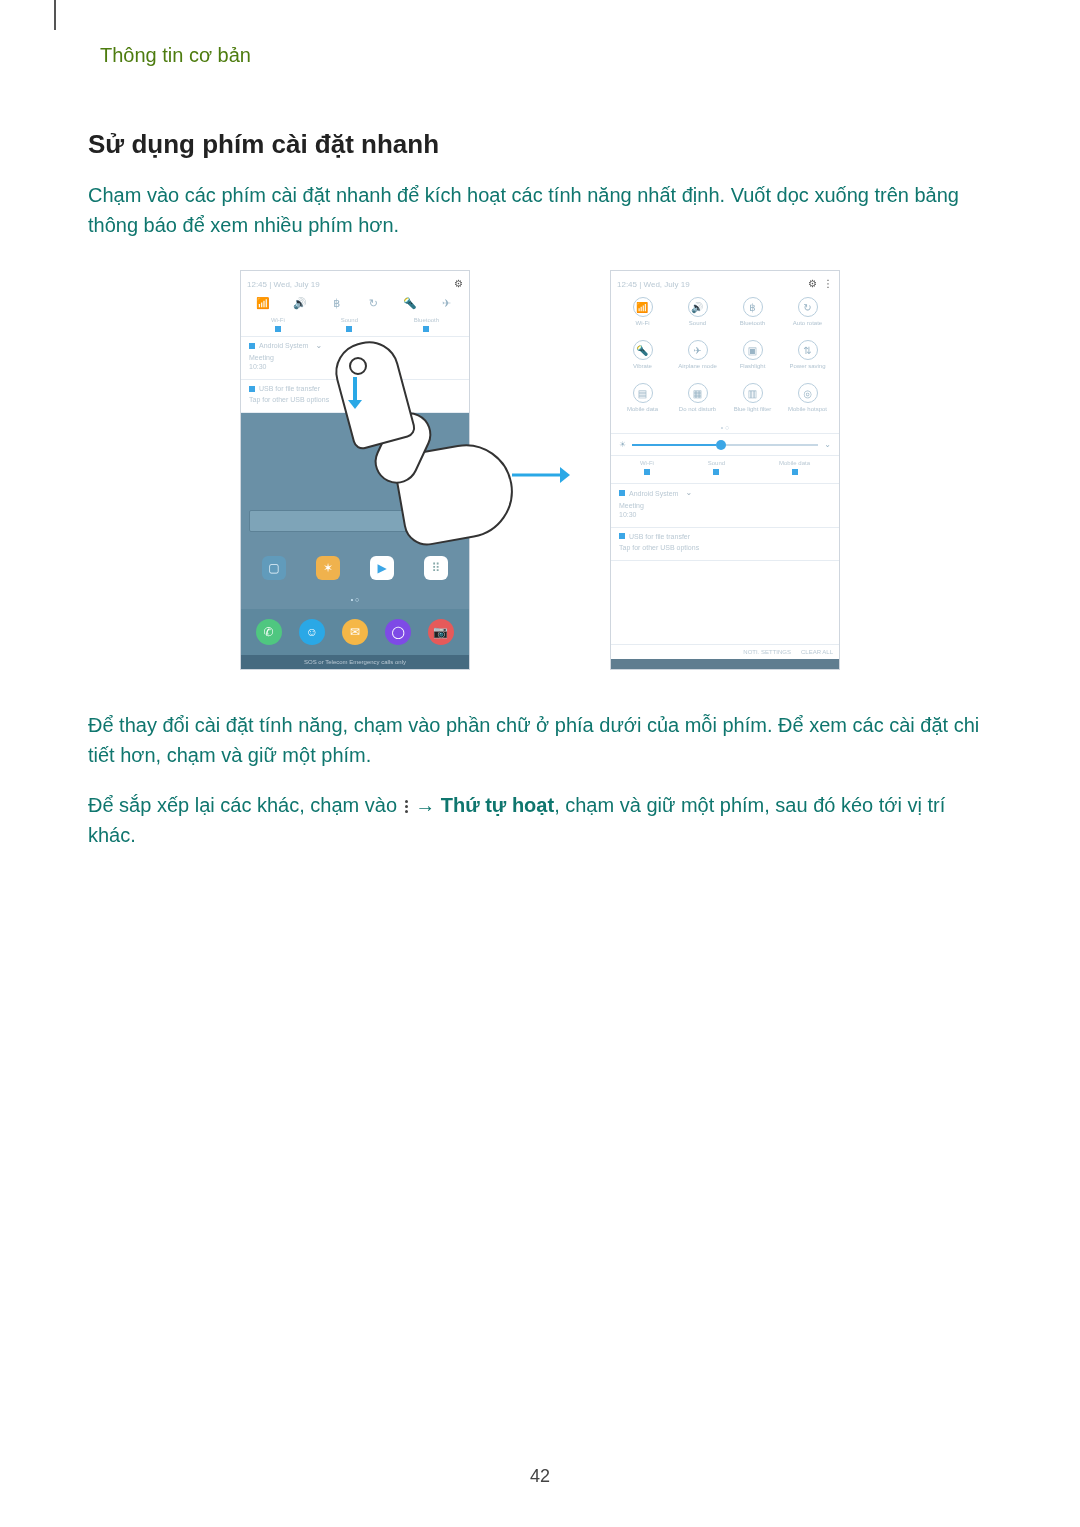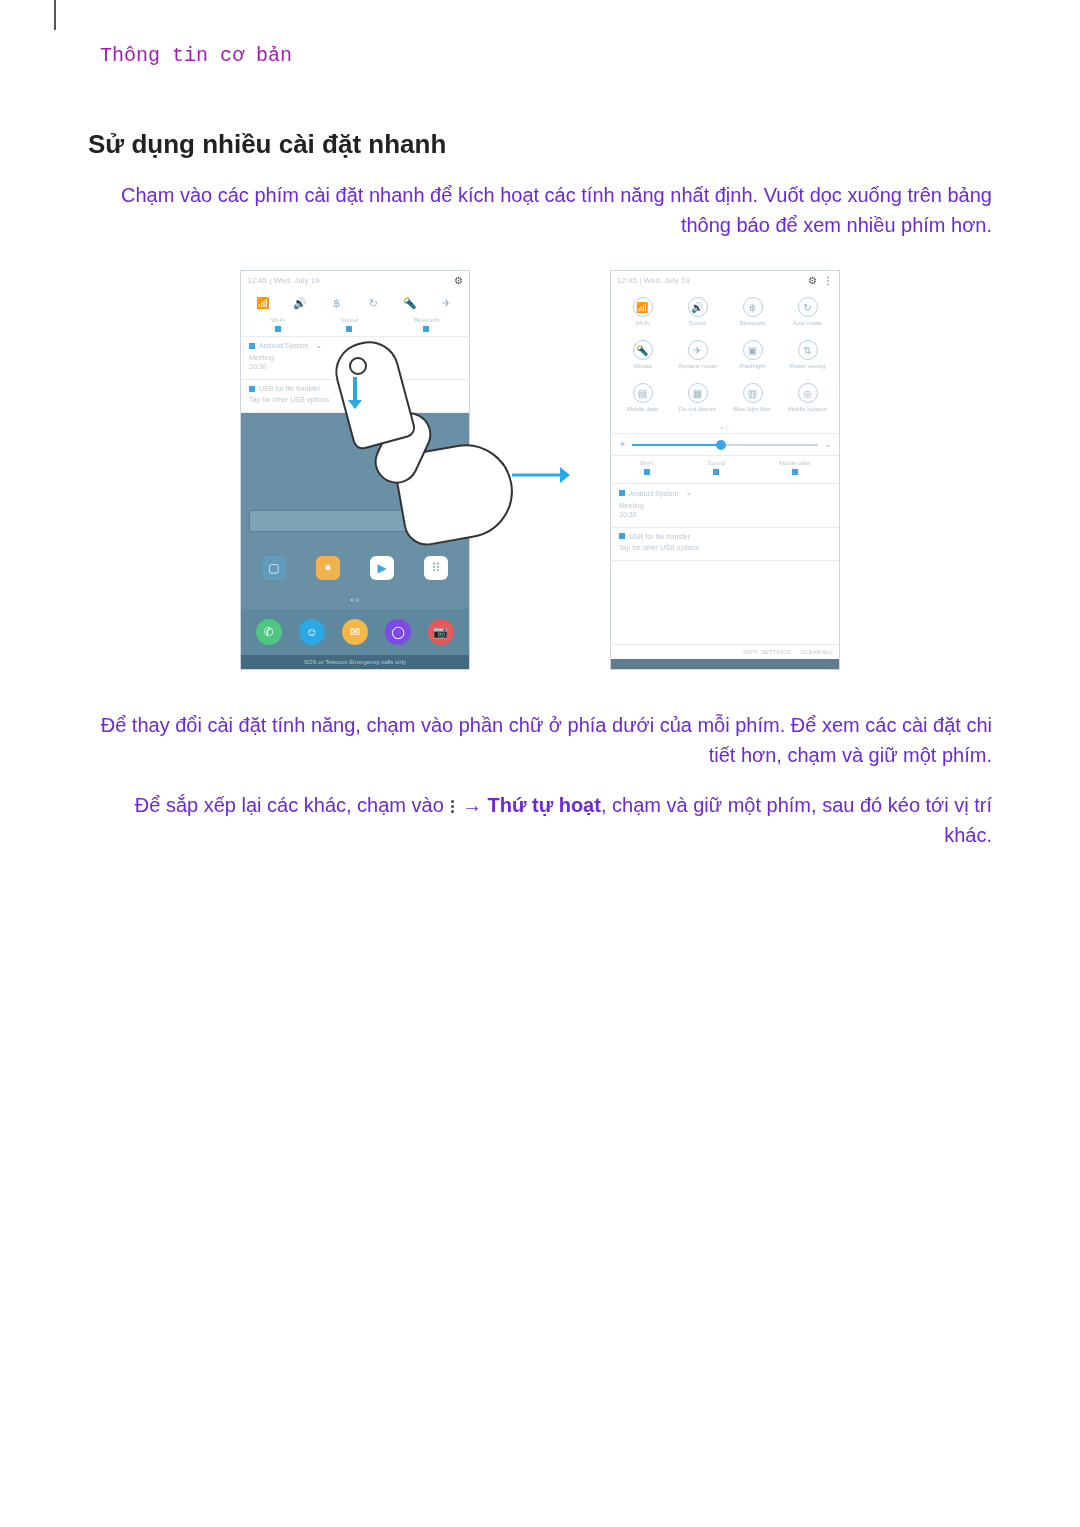--- a/index.html
+++ b/index.html
@@ -20,38 +20,36 @@
   .tab-edge {
     position: absolute;
     left: 54px;
     top: 0;
     width: 2px;
     height: 30px;
     background: #555;
   }
   .breadcrumb {
     font-size: 20px;
-    color: #a21caf;
+    color: #4d7c0f;
     padding-left: 12px;
     padding-top: 20px;
-    font-family: Liberation Mono, monospace;
   }
   .section-title {
     font-size: 26px;
     font-weight: bold;
     color: #222;
     margin-top: 62px;
     margin-bottom: 18px;
   }
   .body-text {
     font-size: 20px;
     line-height: 1.5;
-    color: #6d28d9;
+    color: #0f766e;
     margin-bottom: 14px;
-    text-align: right;
   }
   .figures {
     display: flex;
     align-items: center;
     justify-content: center;
     gap: 40px;
     margin: 30px 0 40px 0;
   }
   .arrow-between {
     color: #2aa8e6;
@@ -68,21 +66,21 @@
     display: flex;
     flex-direction: column;
     font-size: 8px;
     color: #8aa;
     background: #fff;
     position: relative;
   }
   .p-status {
     height: 18px;
     display: flex;
-    align-items: center;
+    align-items: flex-end;
     padding: 0 6px;
     color: #9aa5af;
   }
   .p-status span.fill { flex: 1; }
   .p-status .gear::before { content: "\2699"; color:#555; font-size:10px; }
   .p-status .more::before { content: "\22EE"; color:#555; font-size:10px; margin-left:6px; }
   .p-qs-row {
     display: flex;
     justify-content: space-around;
     align-items: center;
@@ -263,21 +261,21 @@
   .blur{ filter: blur(0.5px); color:#bac9d4;}
 </style>
 </head>
 <body>
 
 <div class="page">
   <div class="tab-edge"></div>
 
   <div class="breadcrumb">Thông tin cơ bản</div>
 
-  <div class="section-title">Sử dụng nhiều cài đặt nhanh</div>
+  <div class="section-title">Sử dụng phím cài đặt nhanh</div>
 
   <p class="body-text">Chạm vào các phím cài đặt nhanh để kích hoạt các tính năng nhất định. Vuốt dọc xuống trên bảng thông báo để xem nhiều phím hơn.</p>
 
   <div class="figures">
 
     <div class="phone phone1">
       <div class="p-status">
         <span class="blur">12:45 | Wed, July 19</span>
         <span class="fill"></span>
         <span class="gear"></span>
@@ -450,13 +448,14 @@
   <p class="body-text">Để thay đổi cài đặt tính năng, chạm vào phần chữ ở phía dưới của mỗi phím. Để xem các cài đặt chi tiết hơn, chạm và giữ một phím.</p>
 
   <p class="body-text">
     <span>Để sắp xếp lại các khác, chạm vào </span><span class="inline-more-icon">
         <span></span>
         <span></span>
         <span></span>
       </span><span> → </span><strong>Thứ tự hoạt</strong><span>, chạm và giữ một phím, sau đó kéo tới vị trí khác.</span>
   </p>
 
+  <div class="page-number">42</div>
 </div>
 
 </body></html>

